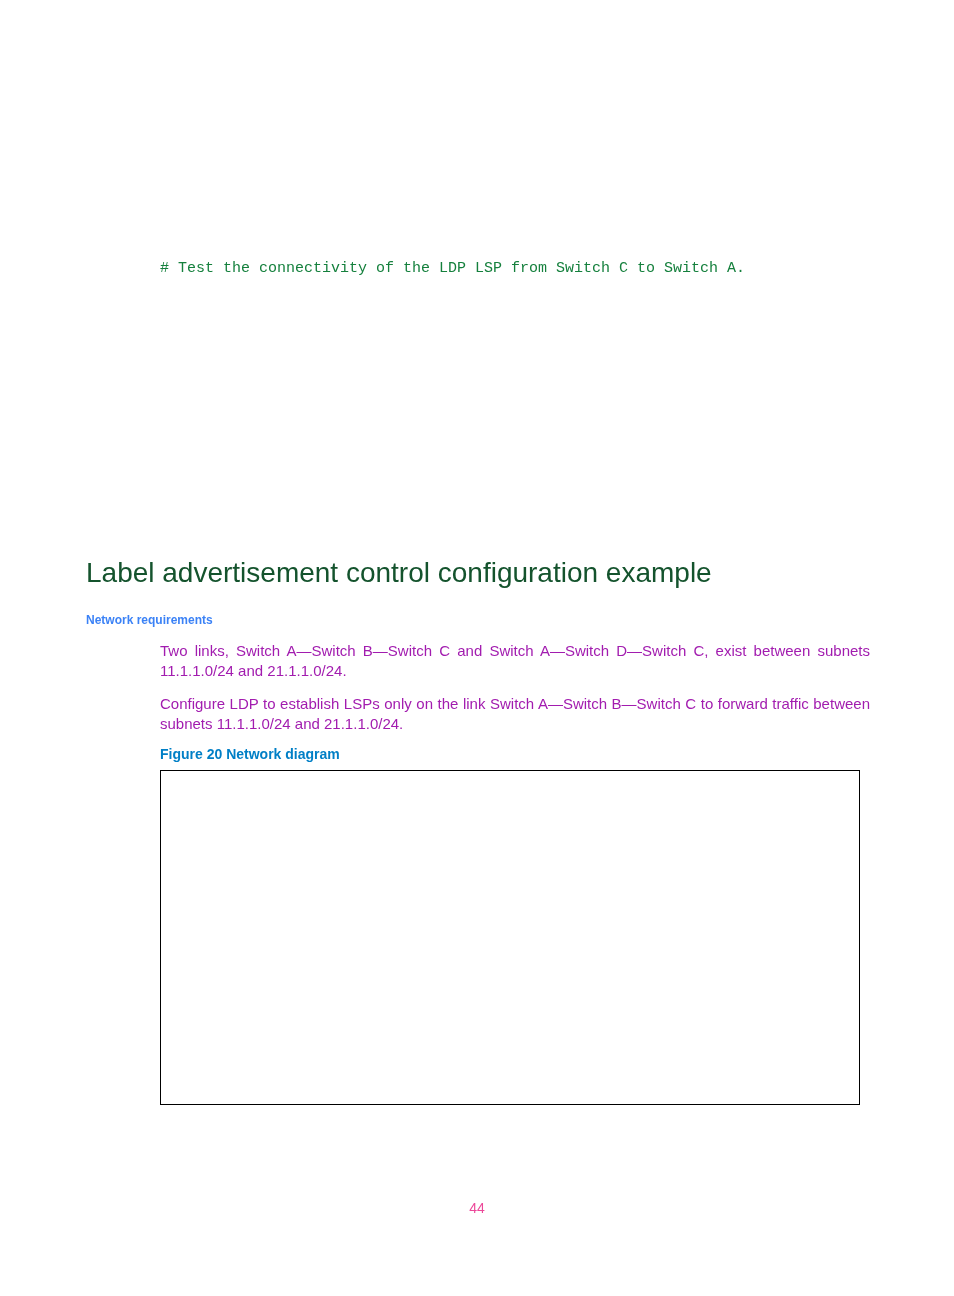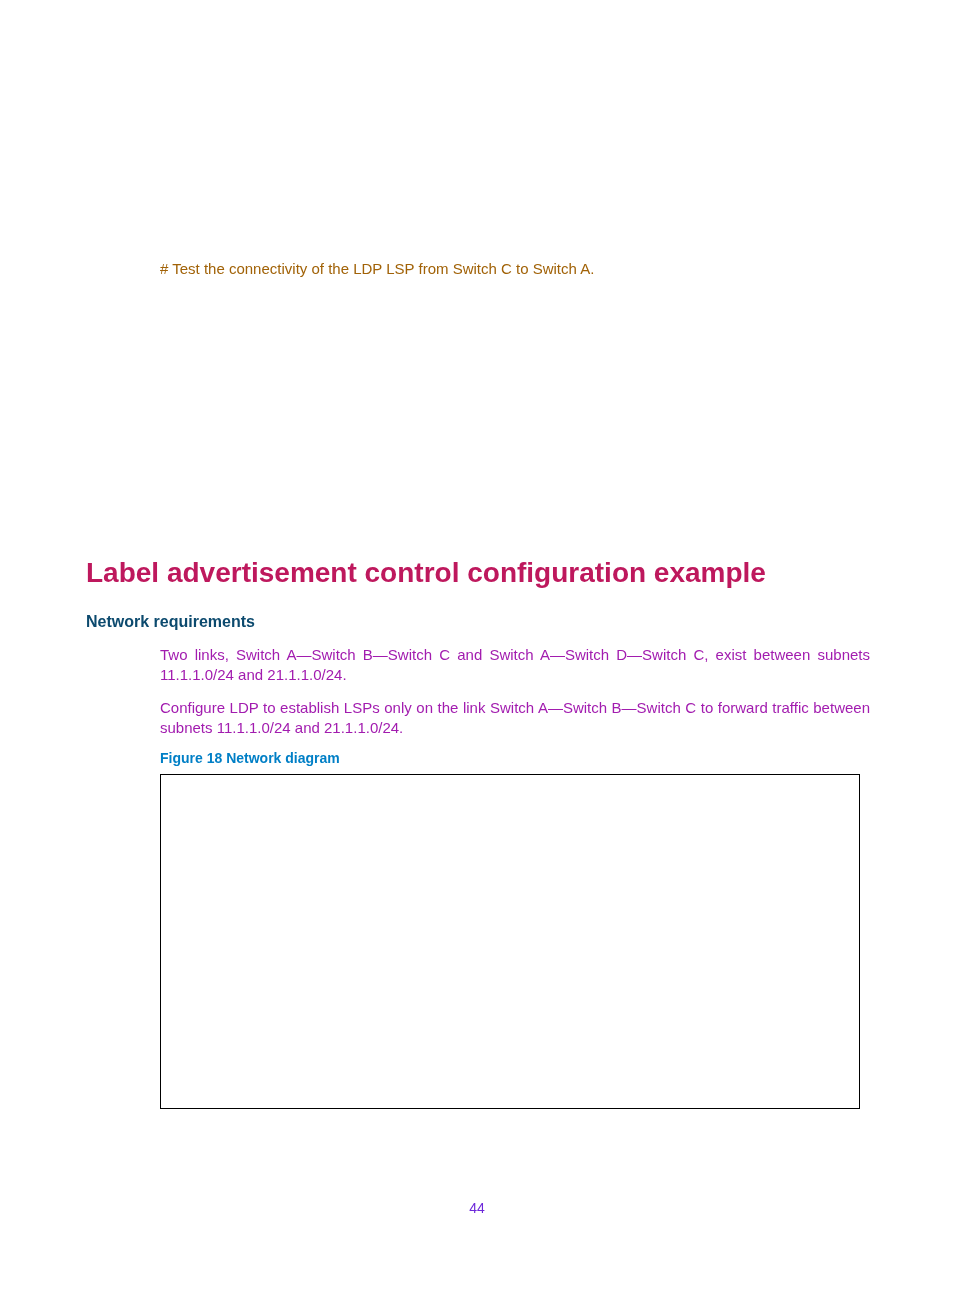--- a/index.html
+++ b/index.html
@@ -20,34 +20,35 @@
       color: #000000;
     }
     .content {
       position: absolute;
       left: 160px;
       top: 260px;
       width: 710px;
     }
     .intro-text {
       font-size: 15px;
-      color: #a16207;
+      color: #15803d;
       margin-bottom: 280px;
+      font-family: Liberation Mono, monospace;
     }
     .section-heading {
       font-size: 28px;
-      font-weight: 700;
-      color: #be185d;
+      font-weight: 400;
+      color: #14532d;
       margin-bottom: 24px;
       margin-left: -74px;
     }
     .subsection-heading {
-      font-size: 16px;
+      font-size: 12px;
       font-weight: bold;
-      color: #0c4a6e;
+      color: #3b82f6;
       margin-bottom: 14px;
       margin-left: -74px;
     }
     .paragraph {
       font-size: 15px;
       color: #a21caf;
       line-height: 1.35;
       margin-bottom: 12px;
       text-align: justify;
     }
@@ -63,34 +64,34 @@
       width: 700px;
       height: 335px;
       background: #ffffff;
     }
     .page-number {
       position: absolute;
       bottom: 80px;
       width: 954px;
       text-align: center;
       font-size: 14px;
-      color: #6d28d9;
+      color: #ec4899;
     }
   </style>
 </head>
 <body>
 
 <div class="content">
   <p class="intro-text"># Test the connectivity of the LDP LSP from Switch C to Switch A.</p>
 
   <h1 class="section-heading">Label advertisement control configuration example</h1>
 
   <h2 class="subsection-heading">Network requirements</h2>
 
   <p class="paragraph">Two links, Switch A—Switch B—Switch C and Switch A—Switch D—Switch C, exist between subnets 11.1.1.0/24 and 21.1.1.0/24.</p>
   <p class="paragraph">Configure LDP to establish LSPs only on the link Switch A—Switch B—Switch C to forward traffic between subnets 11.1.1.0/24 and 21.1.1.0/24.</p>
 
-  <p class="figure-caption">Figure 18 Network diagram</p>
+  <p class="figure-caption">Figure 20 Network diagram</p>
 
   <div class="figure-box"></div>
 </div>
 
 <div class="page-number">44</div>
 
 </body></html>

